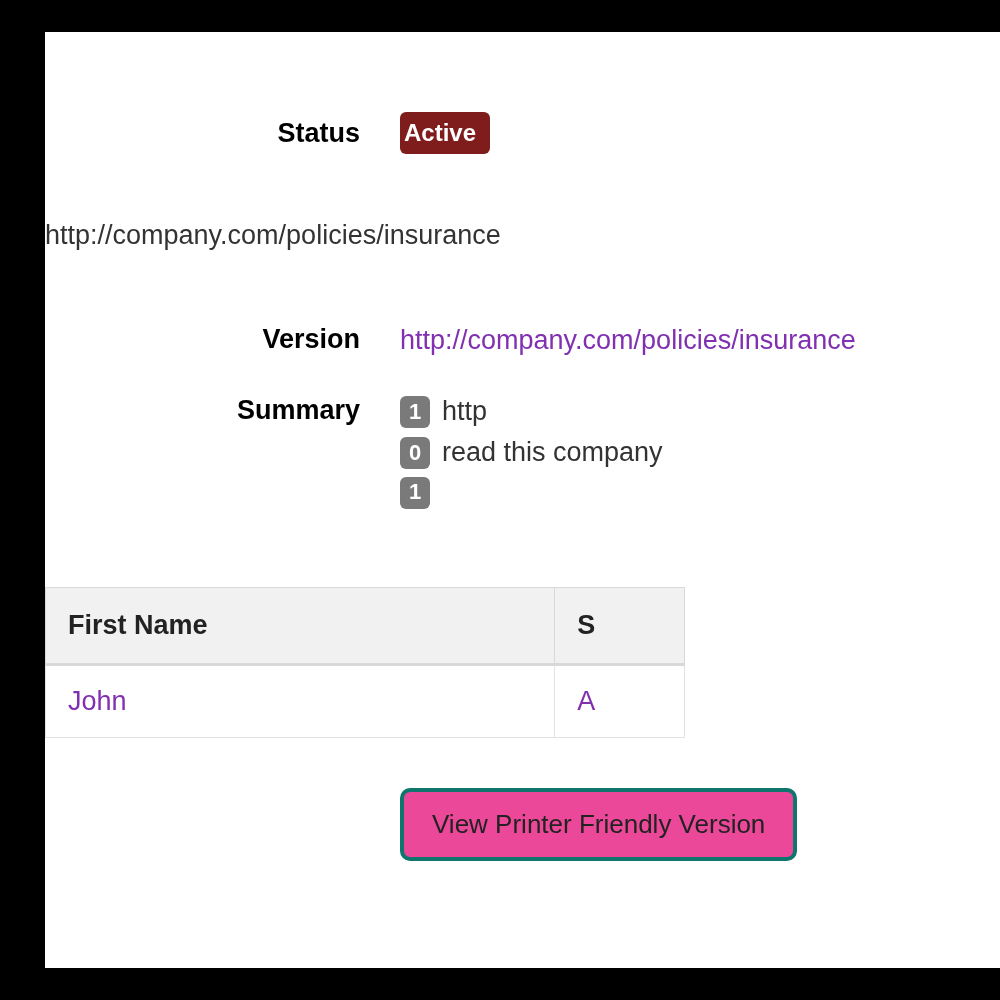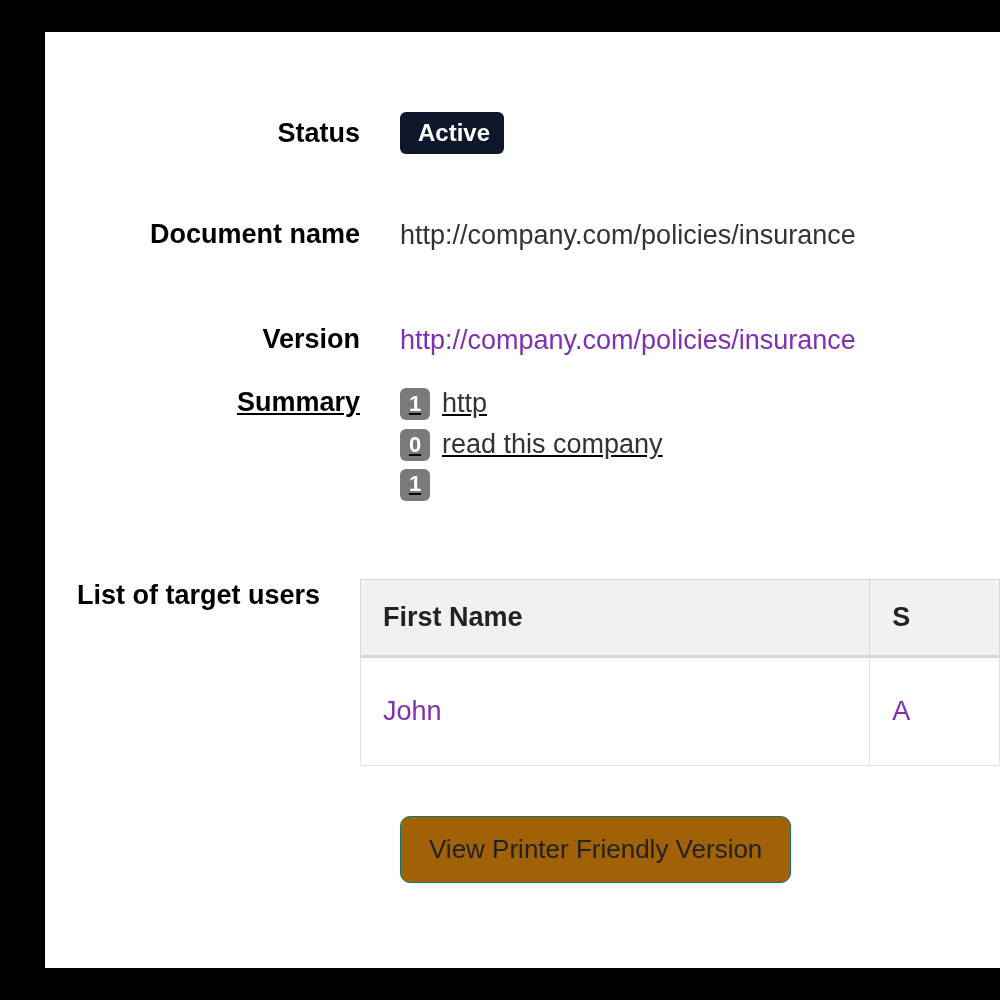--- a/index.html
+++ b/index.html
@@ -34,30 +34,30 @@
     }
     .value-col {
       flex: 1;
       font-size: 27px;
       color: #333;
       line-height: 1.3;
     }
     .row-status { margin-top: 80px; align-items: center; }
     .row-docname { margin-top: 64px; }
     .row-location { margin-top: 70px; }
-    .row-summary { margin-top: 28px; text-decoration: underline; }
+    .row-summary { margin-top: 36px; }
     .row-users { margin-top: 72px; }
     .row-button { margin-top: 50px; }
     .badge-active {
       display: inline-block;
-      background: #0f172a;
+      background: #7f1d1d;
       color: #fff;
       font-weight: 700;
       font-size: 24px;
-      padding: 5px 14px 6px 18px;
+      padding: 5px 14px 6px 4px;
       border-radius: 6px;
     }
     .link-text {
       color: #8030b0;
     }
     .summary-line {
       display: flex;
       align-items: center;
       margin-bottom: 6px;
       font-size: 27px;
@@ -88,51 +88,50 @@
       font-weight: 700;
       font-size: 27px;
       color: #222;
       padding: 20px 22px;
       border: 1px solid #d8d8d8;
       border-bottom: 3px solid #d8d8d8;
     }
     .th-first { width: 510px; margin-left: 7px; }
     .th-second { width: 130px; }
     .table td {
-      padding: 36px 22px;
+      padding: 18px 22px;
       border: 1px solid #e2e2e2;
       font-size: 27px;
     }
     .cell-link { color: #8030b0; }
     .btn-outline {
       display: inline-block;
-      border: 1px solid #0f766e;
+      border: 4px solid #0f766e;
       border-radius: 10px;
-      background: #a16207;
+      background: #ec4899;
       color: #222;
       font-size: 26px;
       padding: 17px 28px;
       cursor: pointer;
       font-family: inherit;
     }
   </style>
 </head>
 <body>
 
 <div class="panel">
 
   <div class="row row-status">
     <div class="label-col">Status</div>
     <div class="value-col">
       <span class="badge-active">Active</span>
     </div>
   </div>
 
   <div class="row row-docname">
-    <div class="label-col">Document name</div>
     <div class="value-col">http://company.com/policies/insurance</div>
   </div>
 
   <div class="row row-location">
     <div class="label-col">Version</div>
     <div class="value-col">
       <a class="link-text">http://company.com/policies/insurance</a>
     </div>
   </div>
 
@@ -147,21 +146,20 @@
         <span class="count-badge">0</span>
         <span>read this company</span>
       </div>
       <div class="summary-line">
         <span class="count-badge">1</span>
       </div>
     </div>
   </div>
 
   <div class="row row-users">
-    <div class="label-col">List of target users</div>
     <div class="value-col">
       <table class="table">
         <thead>
           <tr>
             <th class="th-first">First Name</th>
             <th class="th-second">S</th>
           </tr>
         </thead>
         <tbody>
           <tr>

